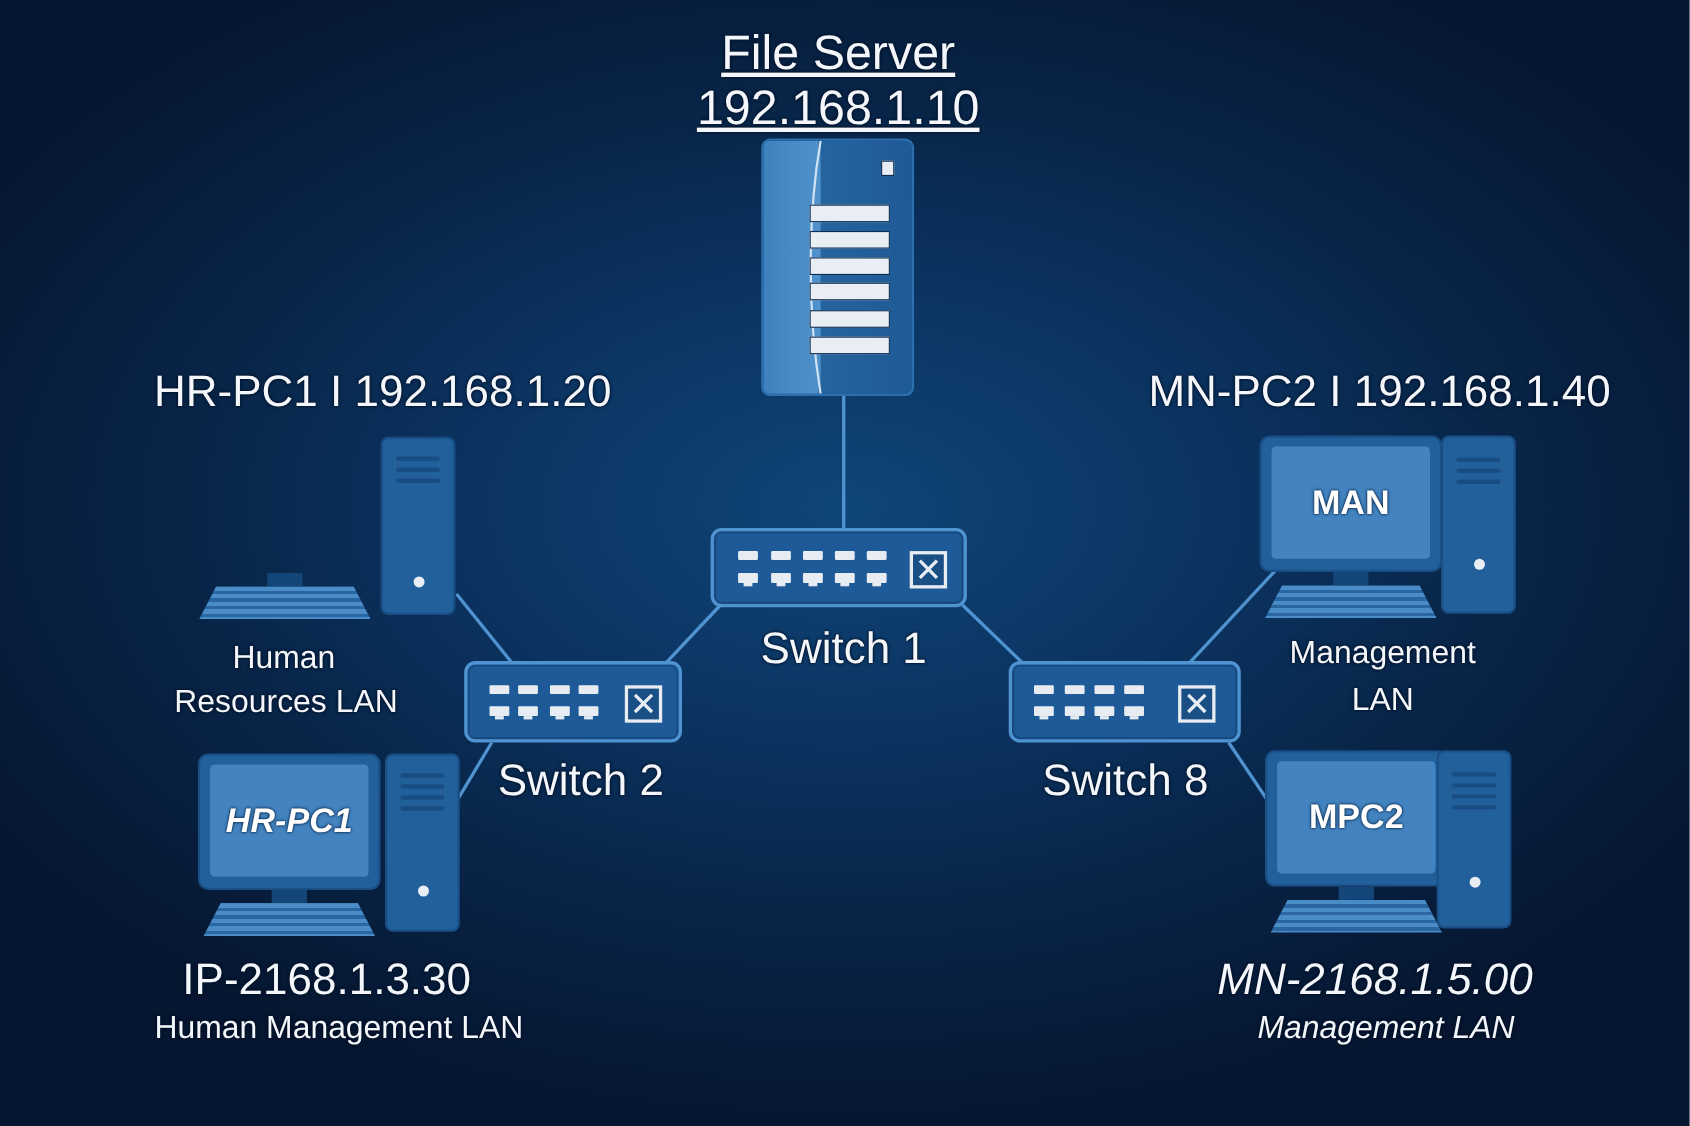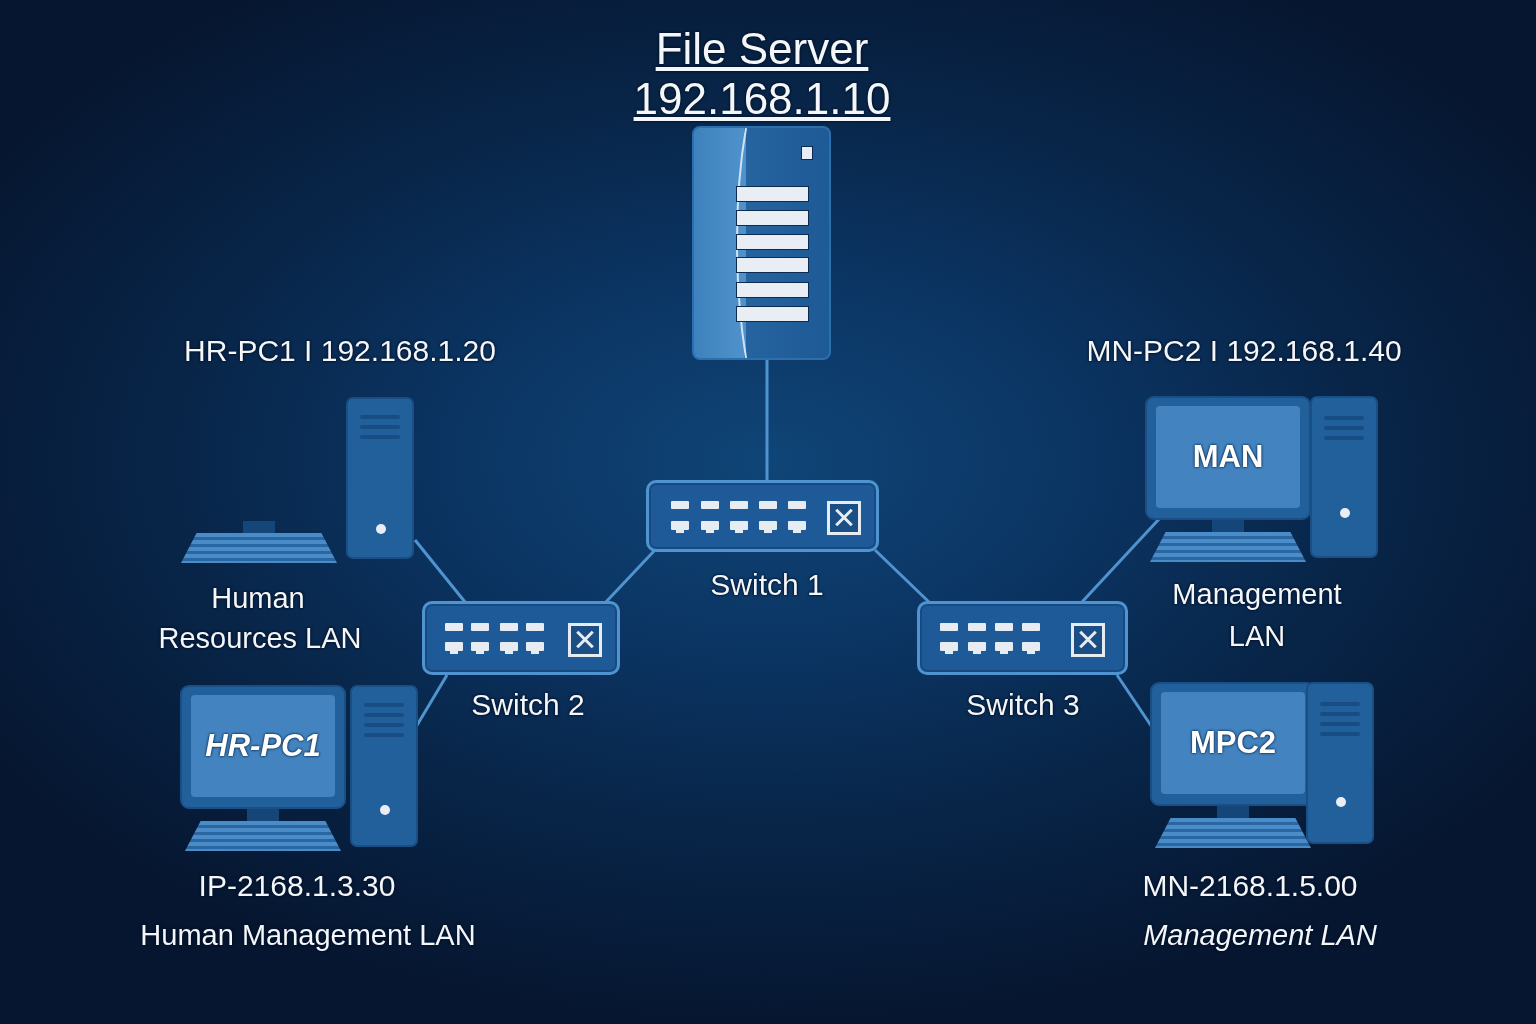--- a/index.html
+++ b/index.html
@@ -6,21 +6,21 @@
     body {
       width: 1536px; height: 1024px; overflow: hidden; position: relative;
       background: radial-gradient(ellipse 60% 55% at 50% 45%, #0f4577 0%, #0b3462 35%, #082548 65%, #061630 100%);
       font-family: "Liberation Sans", "DejaVu Sans", sans-serif;
       color: #f2f5f9;
     }
     svg.links { position: absolute; left: 0; top: 0; width: 1536px; height: 1024px; }
     .lbl { position: absolute; text-align: center; color: #f3f6fa; white-space: nowrap;
            text-shadow: 0 0 3px #031024, 0 0 2px #031024; }
     .lbl-lg { font-size: 44px; text-decoration: underline; }
-    .lbl-md { font-size: 30px; text-align: center; }
+    .lbl-md { font-size: 40px; text-align: center; }
     .lbl-sm { font-size: 29px; line-height: 40px; }
 
     
     .server { position: absolute; left: 692px; top: 126px; width: 139px; height: 234px;
       border-radius: 8px; background: linear-gradient(90deg, #2a6aa6 0%, #1e5a95 100%);
       border: 2px solid #2c6fae; box-sizing: border-box; overflow: hidden; }
     .server .bezel { position: absolute; left: 0; top: 0; width: 50px; height: 100%;
       background: linear-gradient(90deg,#3e82bd,#4f92cb); }
     .server .bezel-edge { position: absolute; left: 40px; top: 0; width: 18px; height: 100%; }
     .server .led { position: absolute; right: 16px; top: 18px; width: 10px; height: 12px; background: #e6edf4; border: 1px solid #0b2b50; }
@@ -114,21 +114,21 @@
   <div class="port" style="left:20px; top:19px;"></div>
   <div class="port" style="left:48px; top:19px;"></div>
   <div class="port" style="left:75px; top:19px;"></div>
   <div class="port" style="left:102px; top:19px;"></div>
   <div class="port low" style="left:20px; top:38px;"></div>
   <div class="port low" style="left:48px; top:38px;"></div>
   <div class="port low" style="left:75px; top:38px;"></div>
   <div class="port low" style="left:102px; top:38px;"></div>
   <div class="uplink" style="left:151px; top:19px;"></div>
 </div>
-<div class="lbl lbl-md" style="left:923px; top:688px; width:200px;">Switch 3</div>
+<div class="lbl lbl-md" style="left:923px; top:688px; width:200px;">Switch 8</div>
 
 <div class="lbl lbl-md" style="left:140px; top:334px; width:400px;">HR-PC1 I 192.168.1.20</div>
 <div class="pc" style="left:176px; top:397px;">
   <div class="neck"></div>
   <div class="keyboard"></div>
   <div class="tower">
     <div class="vent" style="top:16px;"></div>
     <div class="vent" style="top:26px;"></div>
     <div class="vent" style="top:36px;"></div>
     <div class="power" style="top:125px;"></div>
@@ -184,14 +184,14 @@
   <div class="neck"></div>
   <div class="keyboard"></div>
   <div class="tower" style="left:156px;">
     <div class="vent" style="top:18px;"></div>
     <div class="vent" style="top:28px;"></div>
     <div class="vent" style="top:38px;"></div>
     <div class="vent" style="top:48px;"></div>
     <div class="power" style="top:113px;"></div>
   </div>
 </div>
-<div class="lbl lbl-md" style="left:1100px; top:869px; width:300px;">MN-2168.1.5.00</div>
+<div class="lbl lbl-md" style="left:1100px; top:869px; width:300px;font-style:italic;">MN-2168.1.5.00</div>
 <div class="lbl lbl-sm" style="left:1100px; top:915px; width:320px;font-style:italic;">Management LAN</div>
 
 </body></html>

